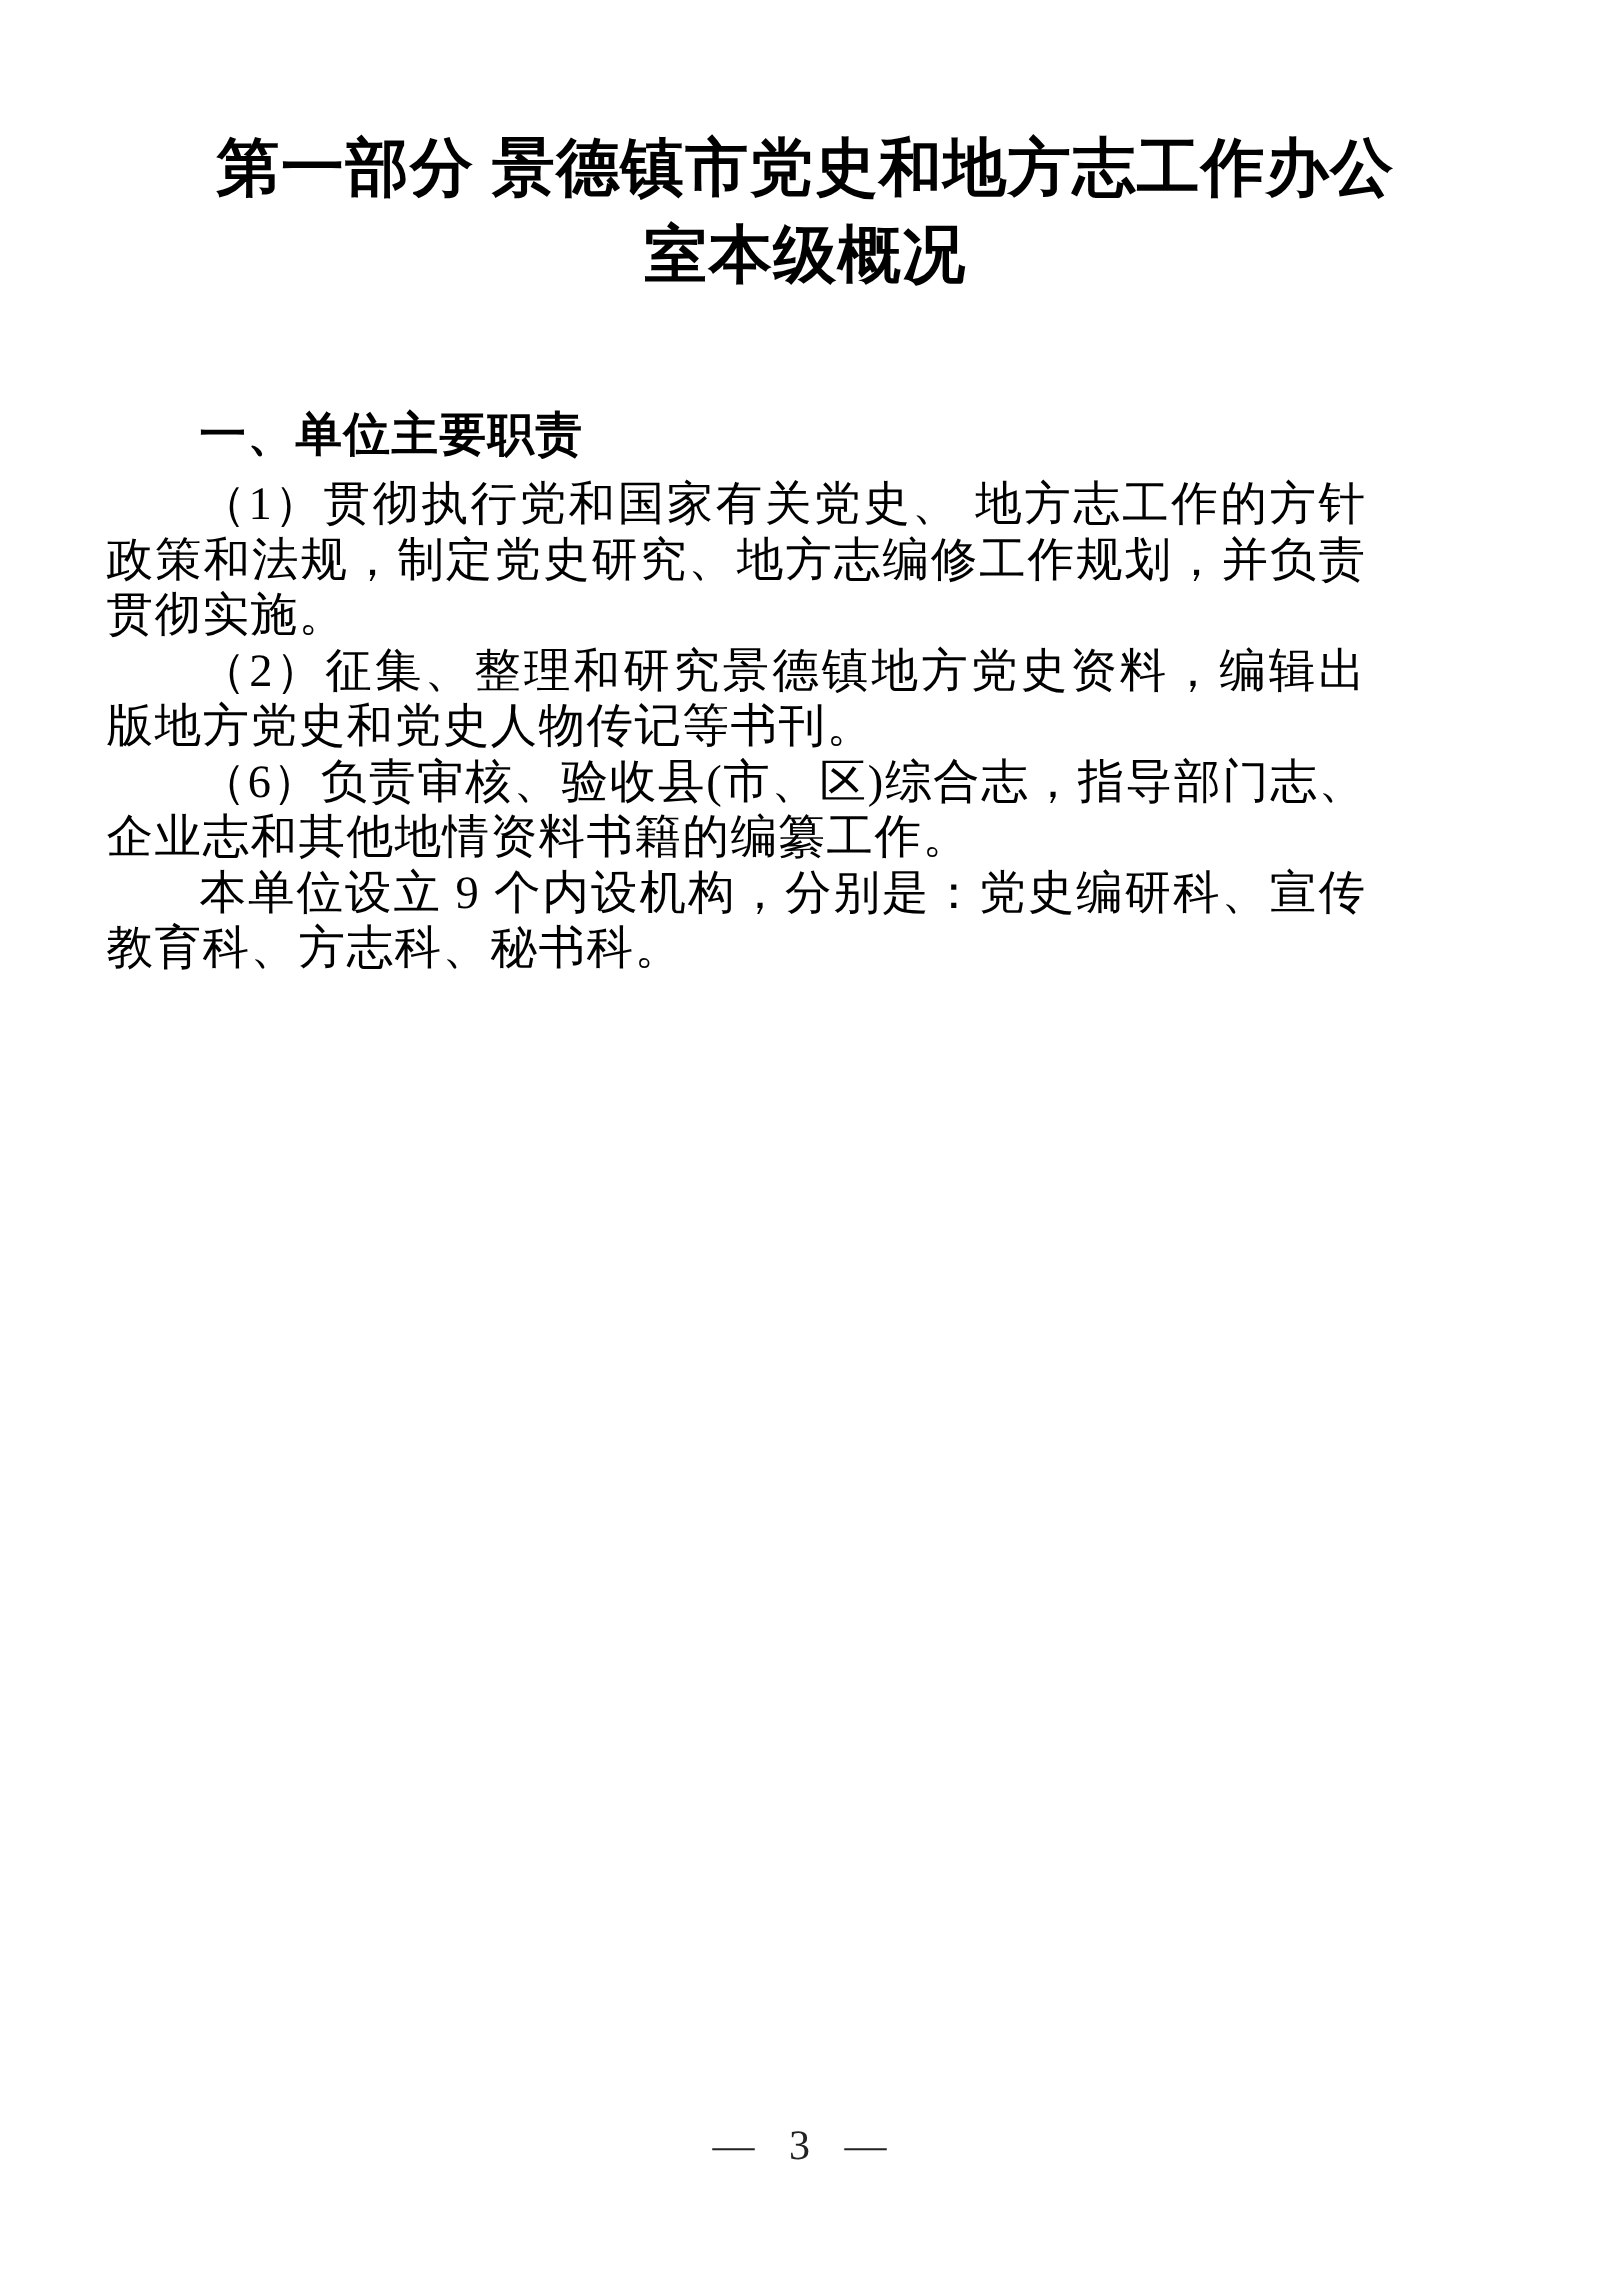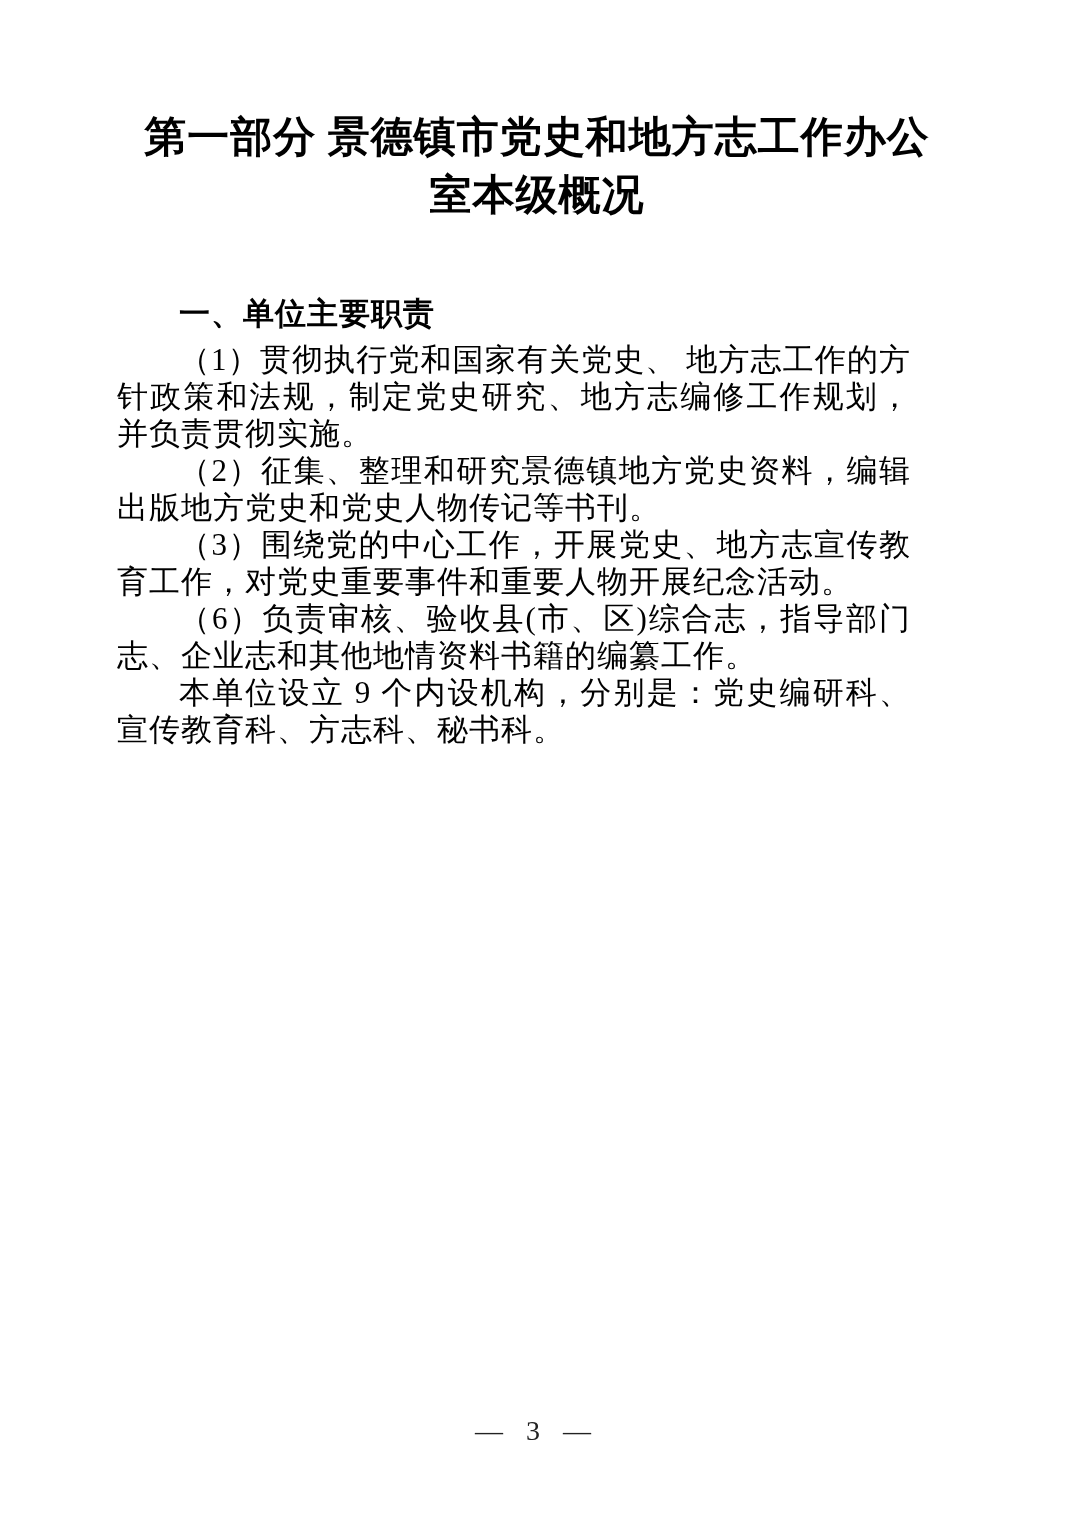--- a/index.html
+++ b/index.html
@@ -12,31 +12,31 @@
     position: relative;
     width: 1074px;
     height: 1520px;
     margin: 0 auto;
     background: #ffffff;
     color: #000000;
     overflow: hidden;
   }
   .doc-title {
     margin: 0 auto;
-    padding-top: 108px;
+    padding-top: 84px;
     max-width: 800px;
     text-align: center;
     font-family: "Liberation Serif", "DejaVu Serif", serif;
     font-weight: 700;
     font-size: 42px;
     line-height: 58px;
     letter-spacing: 1px;
   }
   .doc-body {
-    margin: 62px 163px 0 117px;
+    margin: 62px 163px 0 71px;
   }
   .section-heading {
     margin: 0;
     font-family: "Liberation Sans", "DejaVu Sans", sans-serif;
     font-weight: 700;
     font-size: 31px;
     line-height: 55px;
     text-indent: 2em;
     letter-spacing: 1px;
   }
@@ -71,21 +71,20 @@
   <h1 class="doc-title">第一部分 景德镇市党史和地方志工作办公室本级概况</h1>
 
   <div class="doc-body">
 
     <h2 class="section-heading">一、单位主要职责</h2>
 
     <p class="para">（1）贯彻执行党和国家有关党史、 地方志工作的方针政策和法规，制定党史研究、地方志编修工作规划，并负责贯彻实施。</p>
 
     <p class="para">（2）征集、整理和研究景德镇地方党史资料，编辑出版地方党史和党史人物传记等书刊。</p>
 
-    <p class="para">（3）围绕党的中心工作，开展党史、地方志宣传教育工作，对党史重要事件和重要人物开展纪念活动。</p>
 
 
 
     <p class="para">（6）负责审核、验收县(市、区)综合志，指导部门志、企业志和其他地情资料书籍的编纂工作。</p>
 
 
 
     <p class="para">本单位设立 9 个内设机构，分别是：党史编研科、宣传教育科、方志科、秘书科。</p>
 
   </div>

